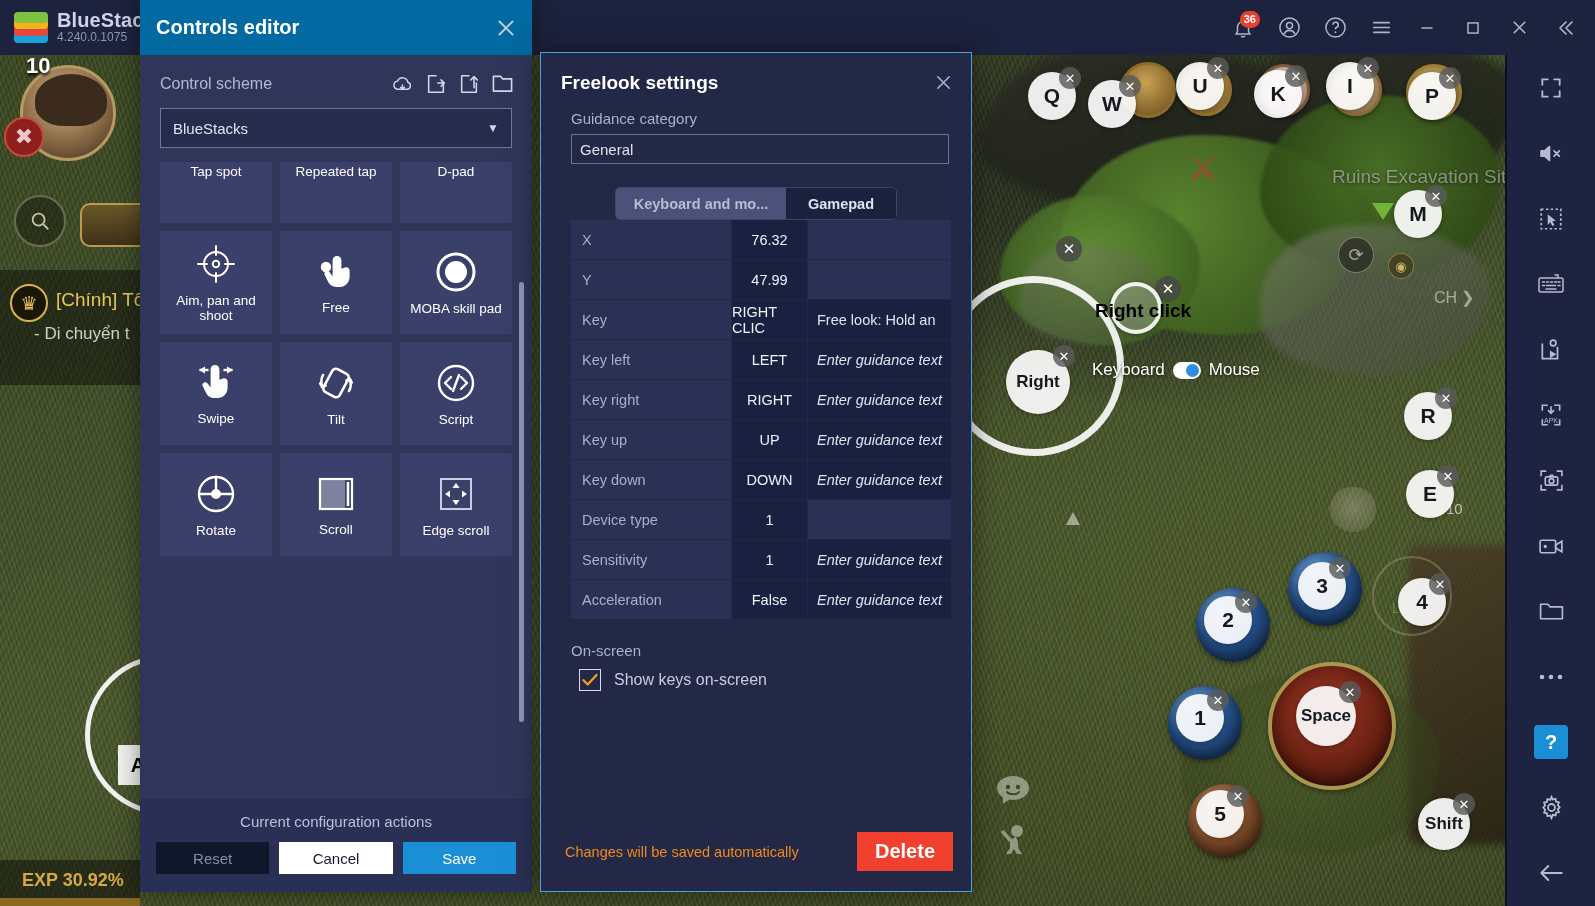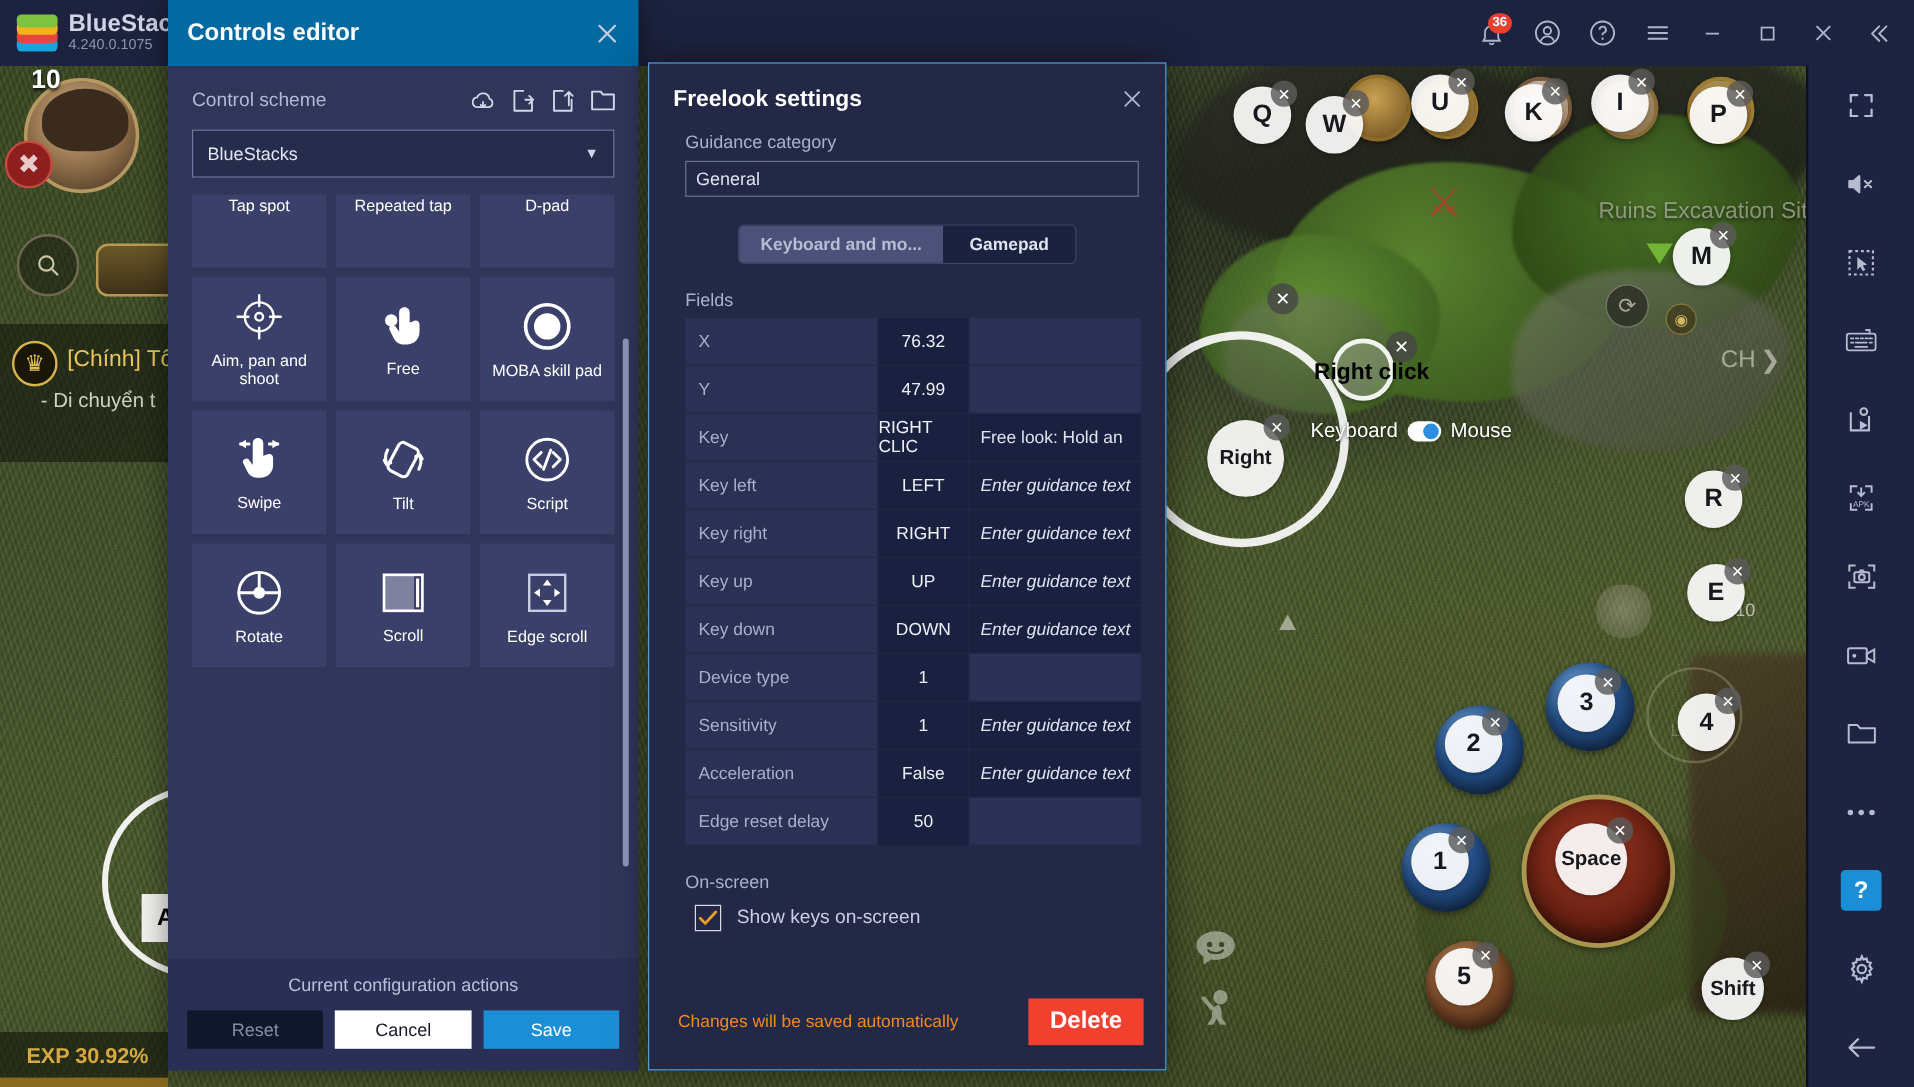--- a/index.html
+++ b/index.html
@@ -303,21 +303,21 @@
     background:rgba(253,253,253,.93); color:#000; font-size:20px; font-weight:700;
     display:flex; align-items:center; justify-content:center;
   }
 
   .site-label {
     position:absolute; color:rgba(215,215,205,.55); font-size:19px; z-index:12;
     text-shadow:0 1px 3px rgba(0,0,0,.5);
   }
   .ch-pill {
     position:absolute; display:flex; align-items:center; gap:4px;
-    color:rgba(225,225,215,.6); font-size:20px; z-index:12;
+    color:rgba(225,225,215,.6); font-size:16px; z-index:12;
   }
   .emote-icon { position:absolute; z-index:12; opacity:.72; }
   .mini-arrow {
     position:absolute; width:0;height:0;
     border-left:7px solid transparent; border-right:7px solid transparent;
     border-bottom:13px solid rgba(210,210,200,.65); z-index:12;
   }
   .swords {
     position:absolute; z-index:12; color:#b0412e; font-size:34px; opacity:.9;
     transform: rotate(0deg);
@@ -646,21 +646,21 @@
         <span>Right</span>
         <span class="x">✕</span>
       </div>
       <div class="lone-x" style="left: 1056px; top: 236px;">✕</div>
       <div class="lone-x" style="left: 1155px; top: 276px;">✕</div>
       <div class="keycap" style="left: 1110px; top: 282px; width: 52px; height: 52px; background: rgba(253, 253, 253, 0.2); border: 4px solid rgba(255, 255, 255, 0.9);"></div>
     </div>
 
   <div class="kcap-lbl" style="left:1095px;top:300px;font-size:19px;">Right click</div>
 
-  <div class="toggle-km" style="left:1092px;top:349px;">
+  <div class="toggle-km" style="left:1092px;top:360px;">
     <span>Keyboard</span>
     <div class="toggle-sw">
         <i></i>
       </div>
     <span>Mouse</span>
   </div>
 
   <div class="ce-panel">
     <div class="ce-header">
       <div class="ce-title">Controls editor</div>
@@ -838,21 +838,20 @@
       <span>General</span>
     </div>
 
     <div class="fl-seg-wrap">
       <div class="fl-seg">
         <div class="on">Keyboard and mo...</div>
         <div class="off">Gamepad</div>
       </div>
     </div>
 
-    <div class="fl-fields-label">Fields</div>
     <div class="fl-table" id="fl-table">
         <div class="fl-row">
           <div class="fl-c1">X</div>
           <div class="fl-c2">76.32</div>
           <div class="fl-c3 empty"></div>
         </div>
         <div class="fl-row">
           <div class="fl-c1">Y</div>
           <div class="fl-c2">47.99</div>
           <div class="fl-c3 empty"></div>
@@ -890,25 +889,20 @@
         <div class="fl-row">
           <div class="fl-c1">Sensitivity</div>
           <div class="fl-c2">1</div>
           <div class="fl-c3">Enter guidance text</div>
         </div>
         <div class="fl-row">
           <div class="fl-c1">Acceleration</div>
           <div class="fl-c2">False</div>
           <div class="fl-c3">Enter guidance text</div>
         </div>
-        <div class="fl-row">
-          <div class="fl-c1">Edge reset delay</div>
-          <div class="fl-c2">50</div>
-          <div class="fl-c3 empty"></div>
-        </div>
       </div>
 
     <div class="fl-onscreen-label">On-screen</div>
     <div class="fl-check-row">
       <div class="fl-checkbox">
         <svg width="16" height="14" viewBox="0 0 16 14" fill="none" stroke="#f0a022" stroke-width="2.3" stroke-linecap="round" stroke-linejoin="round">
             <path d="M1.5 7.2l4.2 4.3L14.5 2"></path>
           </svg>
       </div>
       <div class="fl-check-label">Show keys on-screen</div>

